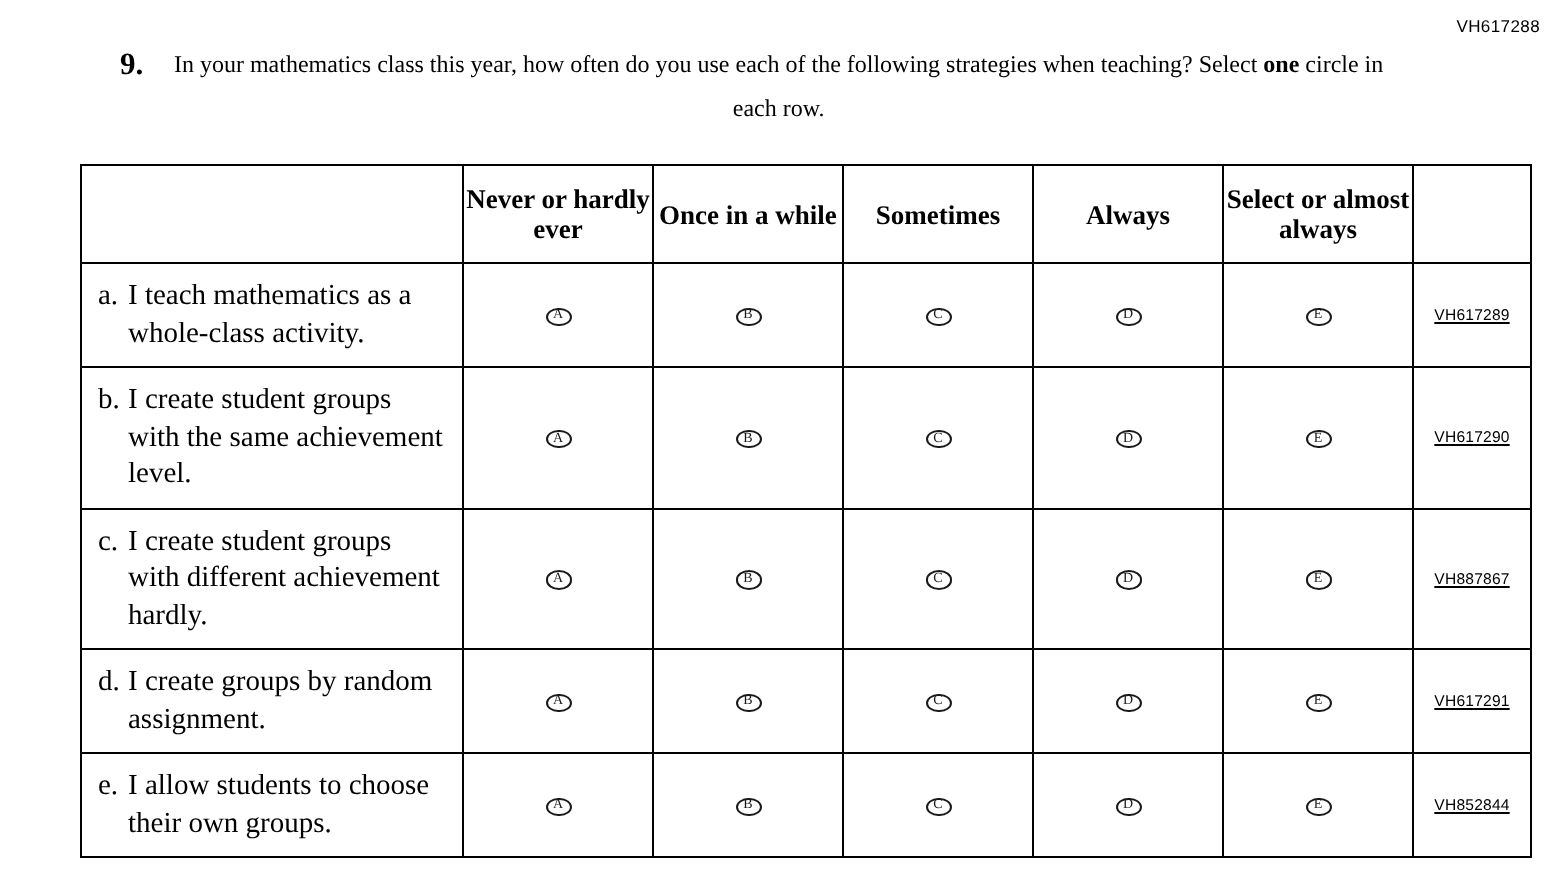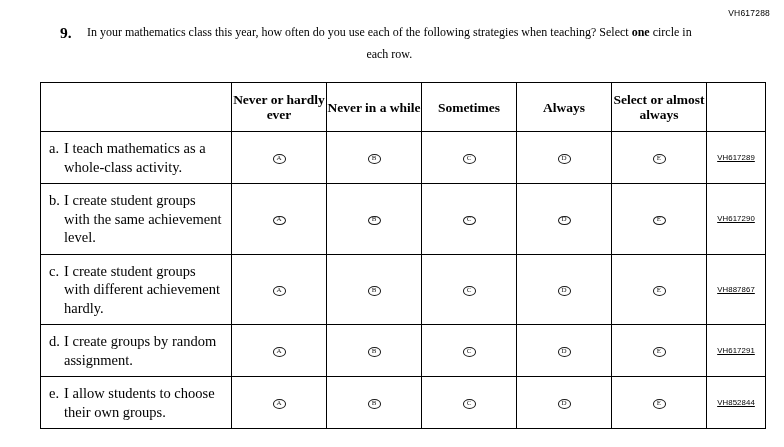--- a/index.html
+++ b/index.html
@@ -139,21 +139,21 @@
   <div class="question-block">
     <div class="q-number">9.</div>
     <div class="q-text"><span>In your mathematics class this year, how often do you use each of the following strategies when teaching? Select </span><b>one</b><span> circle in each row.</span></div>
   </div>
 
   <table class="matrix">
     <thead>
       <tr>
         <th class="col-stem"></th>
         <th class="col-opt">Never or hardly ever</th>
-        <th class="col-opt">Never in a while</th>
+        <th class="col-opt">Once in a while</th>
         <th class="col-opt">Sometimes</th>
         <th class="col-opt">Always</th>
         <th class="col-opt">Select or almost always</th>
         <th class="col-id"></th>
       </tr>
     </thead>
     <tbody>
 
       <tr class="row-h1">
         <td class="stem">

